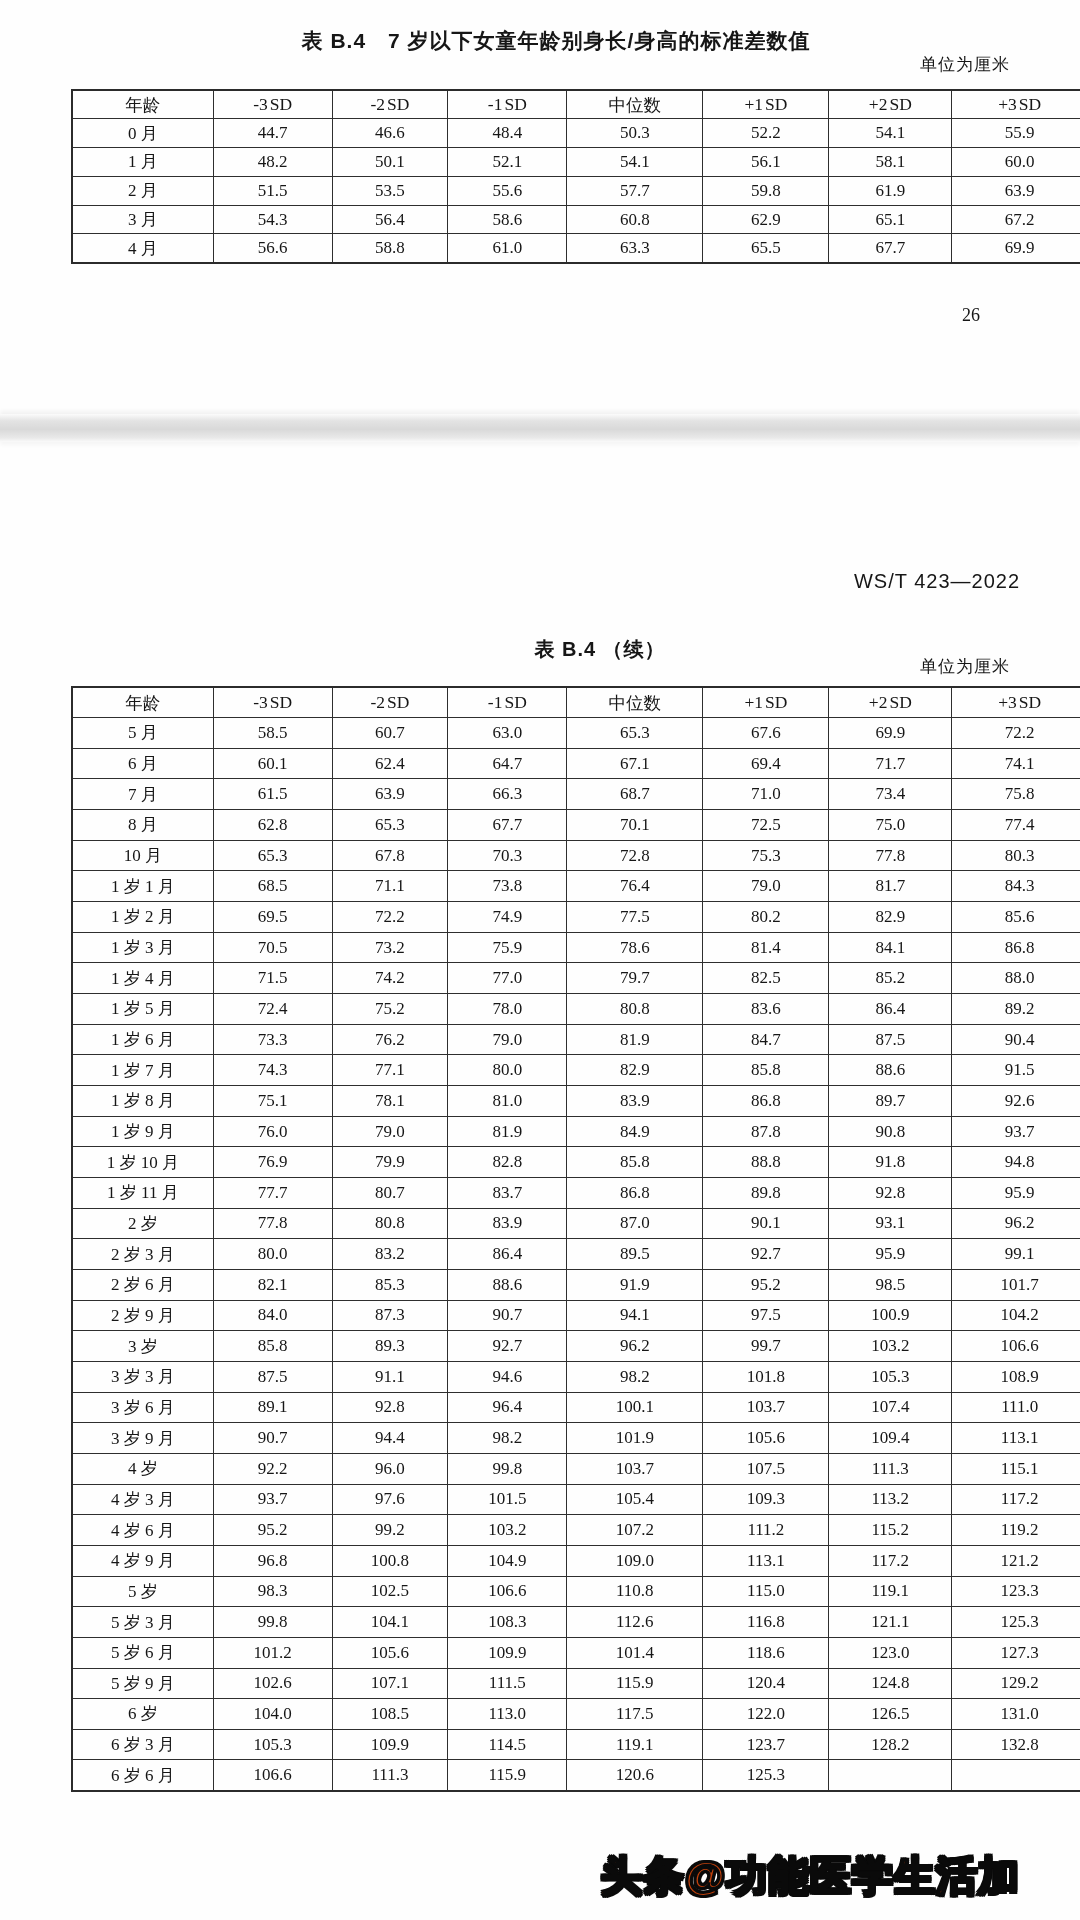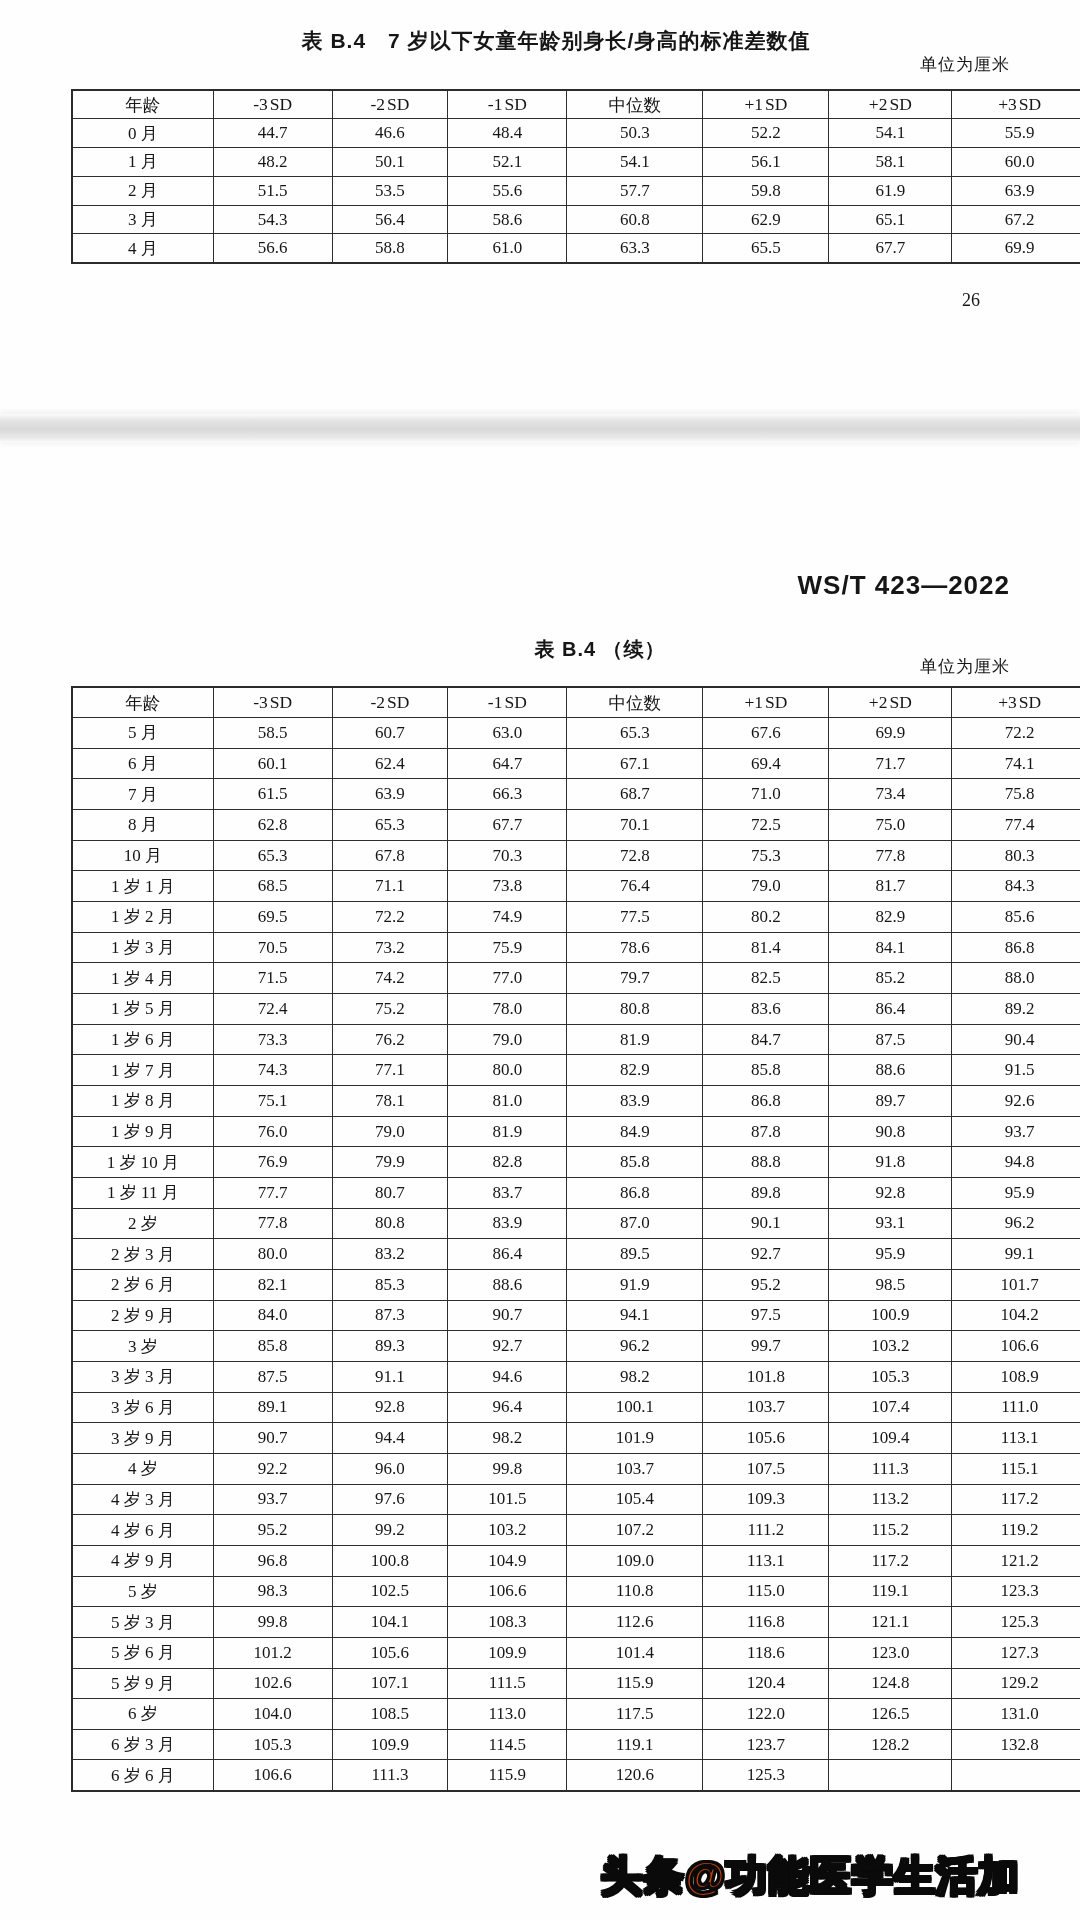--- a/index.html
+++ b/index.html
@@ -11,21 +11,21 @@
   .doc-title{
     position:absolute;left:0;top:11px;width:100%;text-align:center;
     font-family:Liberation Sans, sans-serif;
     font-weight:bold;font-size:21px;letter-spacing:1px;margin:16px;
   }
   .unit-note{
     position:absolute;right:70px;font-size:17px;letter-spacing:1px;
   }
   .unit-note.p1{top:53px;}
   .page-number{
-    position:absolute;top:290px;right:100px;font-size:18px;
+    position:absolute;top:305px;right:100px;font-size:18px;
   }
   
   table.sd-table{
     position:absolute;left:71px;width:1018px;
     border-collapse:collapse;table-layout:fixed;
     border:2px solid #2b2b2b;
     font-size:17px;
   }
   table.t1{top:89px;}
   table.t2{top:686px;}
@@ -38,22 +38,22 @@
   table.t2 tr{height:30.66px;}
   .sd{font-family:"Liberation Serif",serif;padding-left:2px;}
   
   .page-divider{
     position:absolute;left:0;top:414px;width:100%;height:28px;
     background:linear-gradient(#fbfbfb 0%,#e3e3e3 25%,#d9d9d9 55%,#e9e9e9 85%,#fafafa 100%);
     box-shadow:0 -3px 4px rgba(0,0,0,0.05),0 3px 4px rgba(0,0,0,0.04);
   }
   
   .doc-number{
-    position:absolute;right:70px;top:570px;font-size:26px;letter-spacing:1px;
-    font-family:"Liberation Sans","DejaVu Sans",sans-serif;font-weight:700;
+    position:absolute;right:60px;top:570px;font-size:20px;letter-spacing:1px;
+    font-family:"Liberation Sans","DejaVu Sans",sans-serif;font-weight:400;
   }
   .cont-title{
     position:absolute;left:0;top:624px;width:100%;text-align:center;
     font-family:"Liberation Sans","DejaVu Sans",sans-serif;
     font-weight:bold;font-size:20px;letter-spacing:1px;margin:12px;padding-left:48px;
   }
   .unit-note.p2{top:655px;}
   
   .watermark{
     position:absolute;left:601px;top:1849px;

